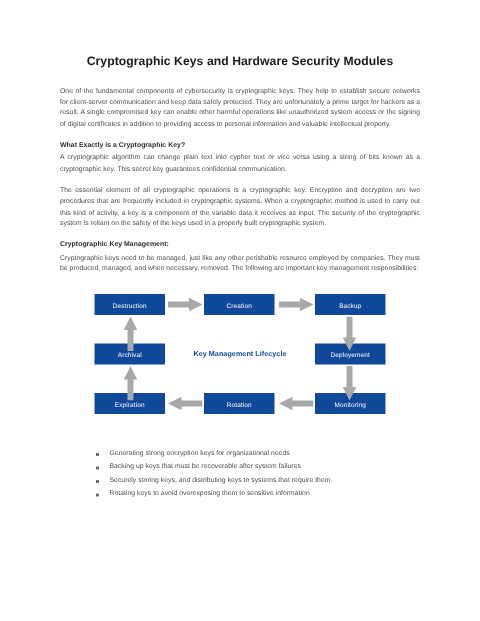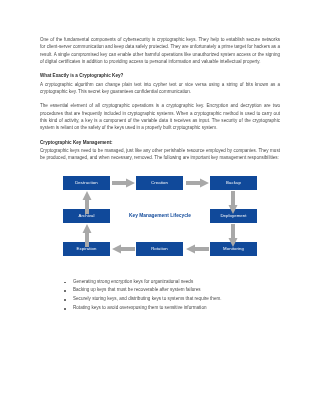--- a/index.html
+++ b/index.html
@@ -133,20 +133,21 @@
     width: 1.7px;
     height: 1.7px;
     background: #6f6f6f;
   }
 </style>
 </head>
 <body>
 
 <div class="page">
 
+  <h1 class="doc-title">Cryptographic Keys and Hardware Security Modules</h1>
 
   <p class="para">One of the fundamental components of cybersecurity is cryptographic keys. They help to establish secure networks for client-server communication and keep data safely protected. They are unfortunately a prime target for hackers as a result. A single compromised key can enable other harmful operations like unauthorized system access or the signing of digital certificates in addition to providing access to personal information and valuable intellectual property.</p>
 
   <h2 class="sub-head">What Exactly is a Cryptographic Key?</h2>
   <p class="para">A cryptographic algorithm can change plain text into cypher text or vice versa using a string of bits known as a cryptographic key. This secret key guarantees confidential communication.</p>
 
   <p class="para">The essential element of all cryptographic operations is a cryptographic key. Encryption and decryption are two procedures that are frequently included in cryptographic systems. When a cryptographic method is used to carry out this kind of activity, a key is a component of the variable data it receives as input. The security of the cryptographic system is reliant on the safety of the keys used in a properly built cryptographic system.</p>
 
   <h2 class="sub-head">Cryptographic Key Management:</h2>
   <p class="para tight">Cryptographic keys need to be managed, just like any other perishable resource employed by companies. They must be produced, managed, and when necessary, removed. The following are important key management responsibilities:</p>

